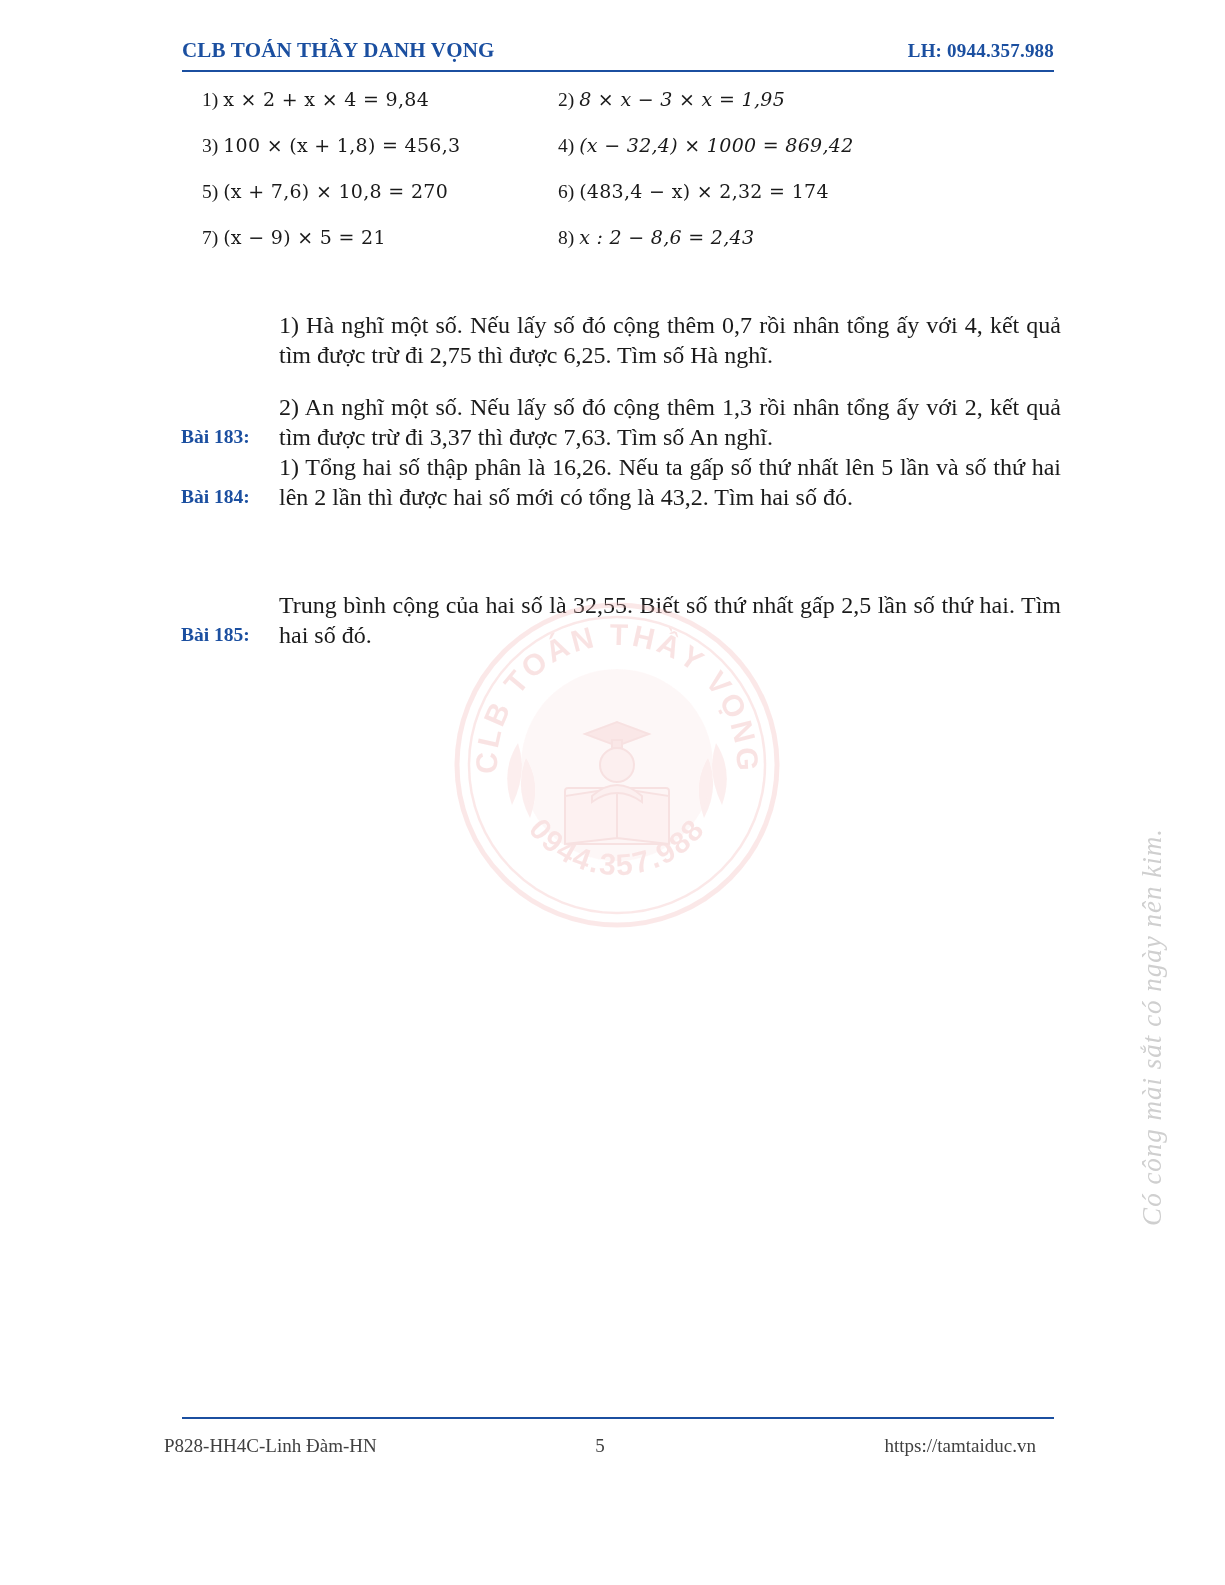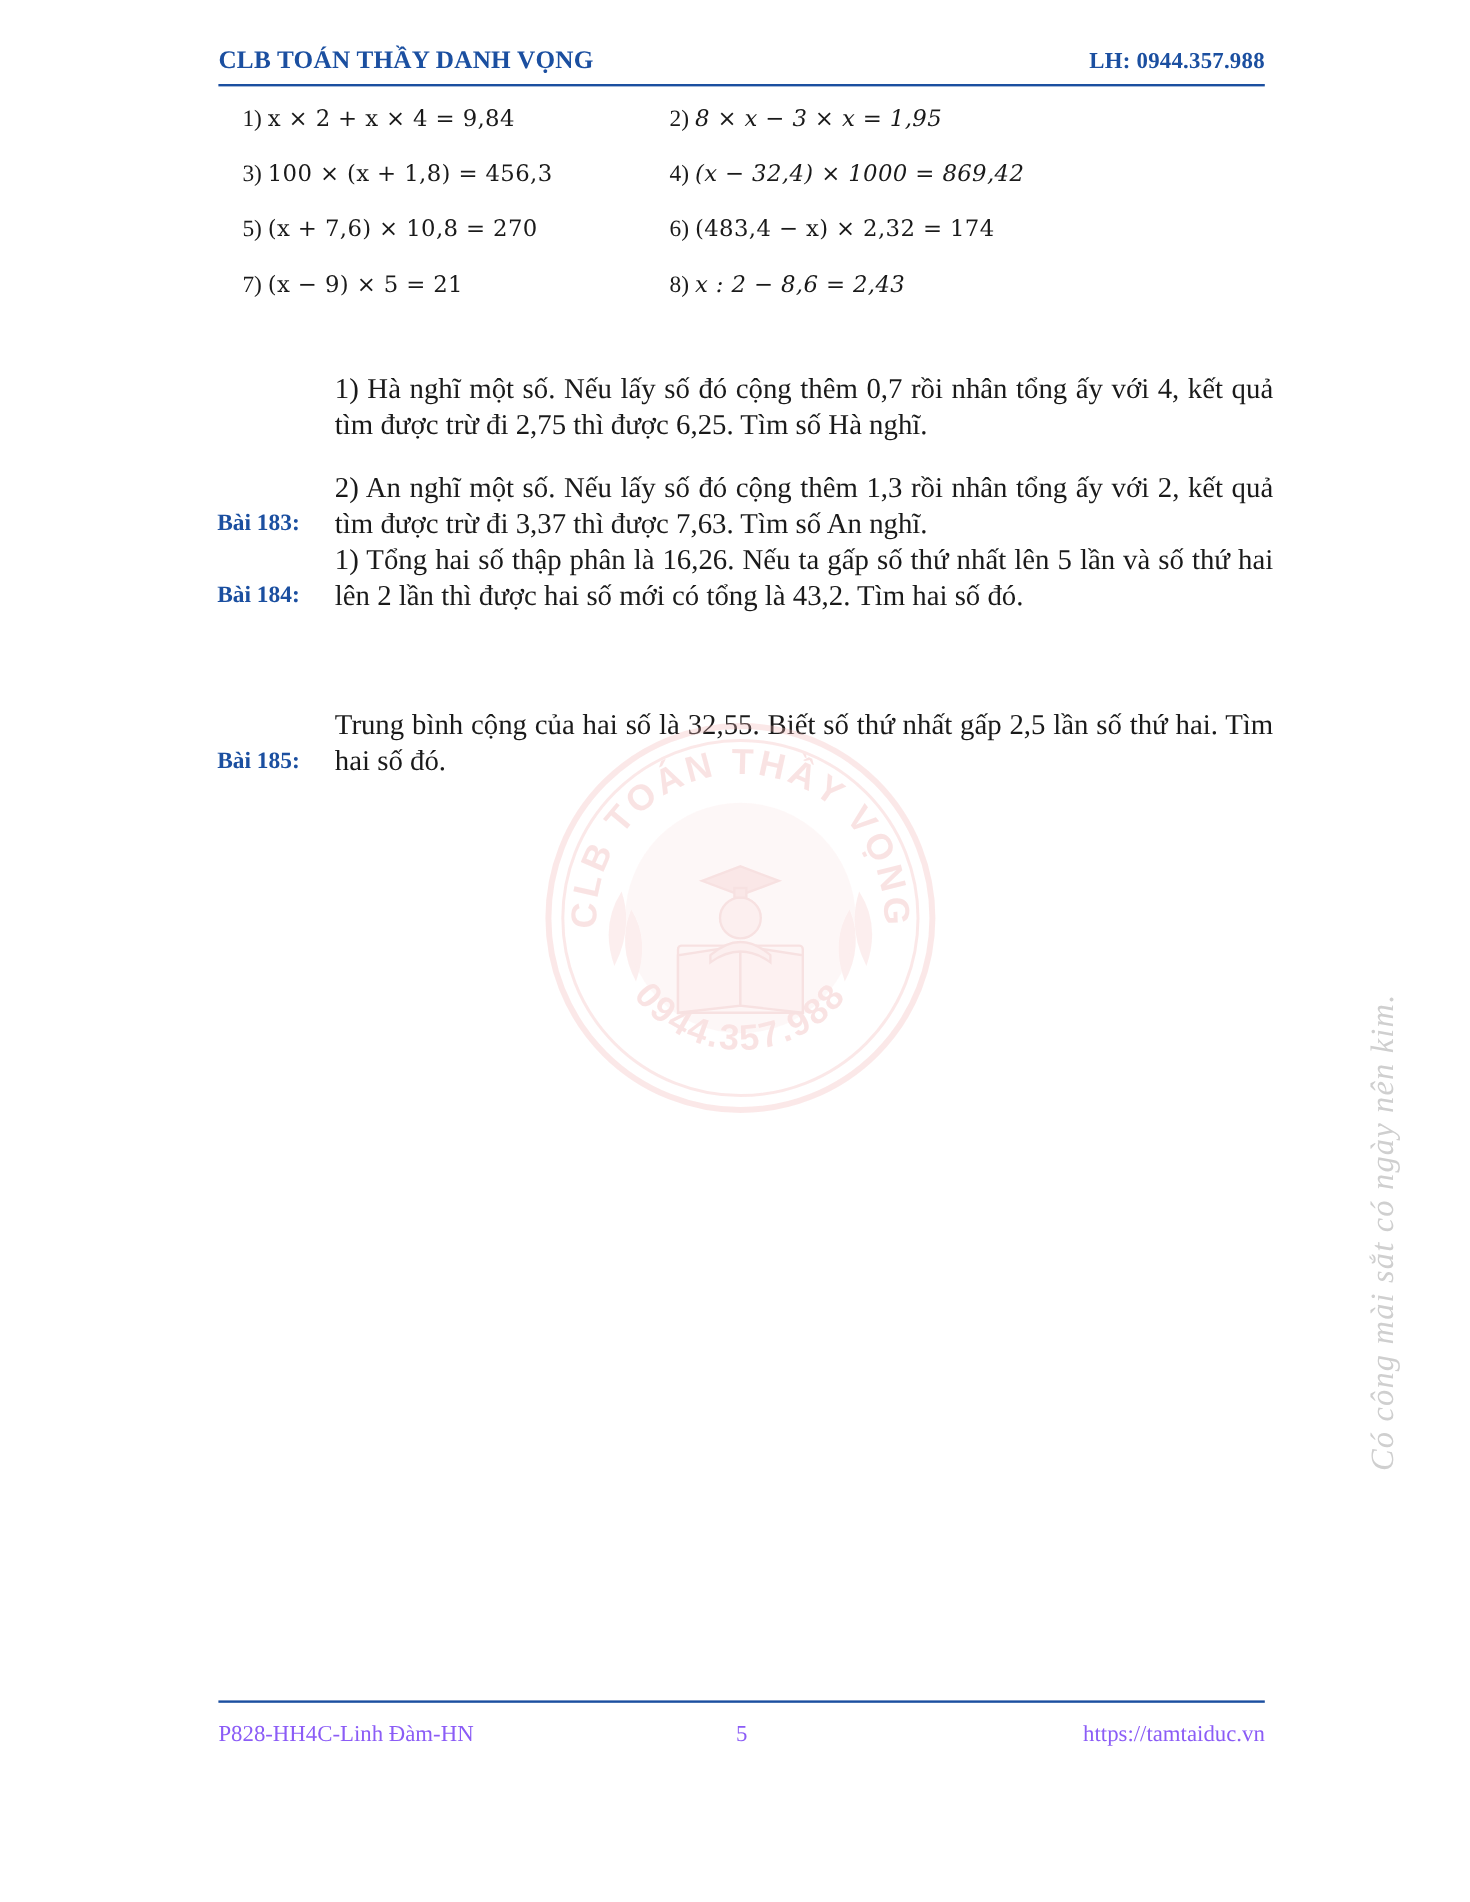--- a/index.html
+++ b/index.html
@@ -128,26 +128,26 @@
   .footer-rule {
     position: absolute;
     bottom: 166px;
     left: 182px;
     width: 872px;
     border-top: 2.2px solid #1b4fa0;
   }
   .footer {
     position: absolute;
     bottom: 128px;
-    left: 182px;
+    left: 164px;
     width: 872px;
     display: flex;
     justify-content: space-between;
     align-items: baseline;
-    color: #8b5cf6;
+    color: #404040;
     font-size: 19px;
   }
   .footer-center { position: absolute; left: 50%; transform: translateX(-50%); }
 </style>
 </head>
 <body>
 
 <div class="page">
 
   <div class="header">

